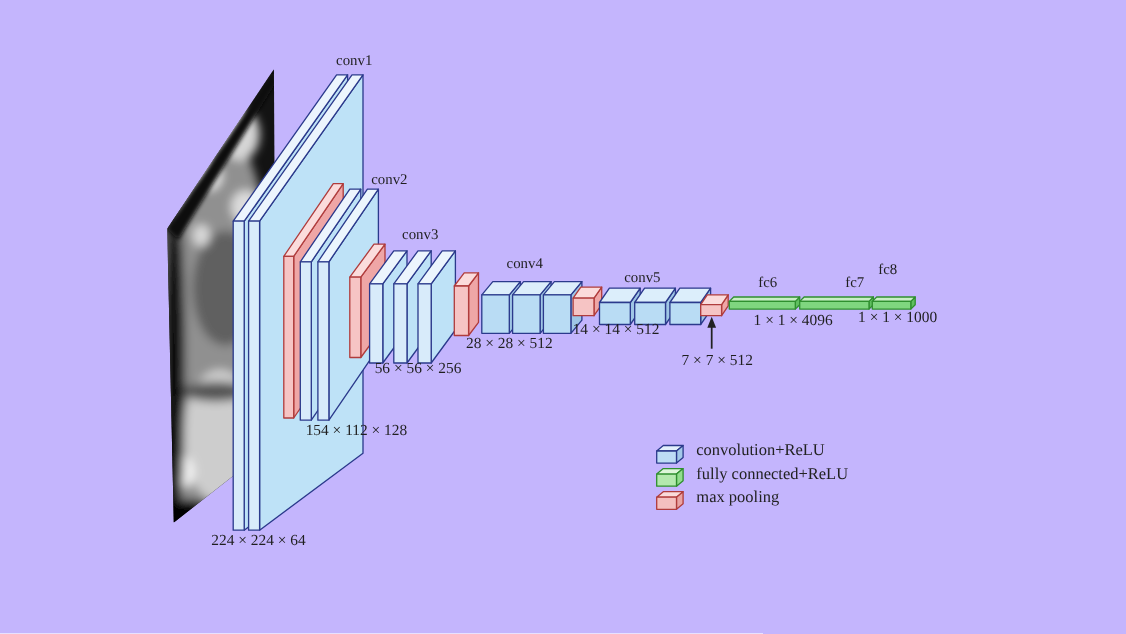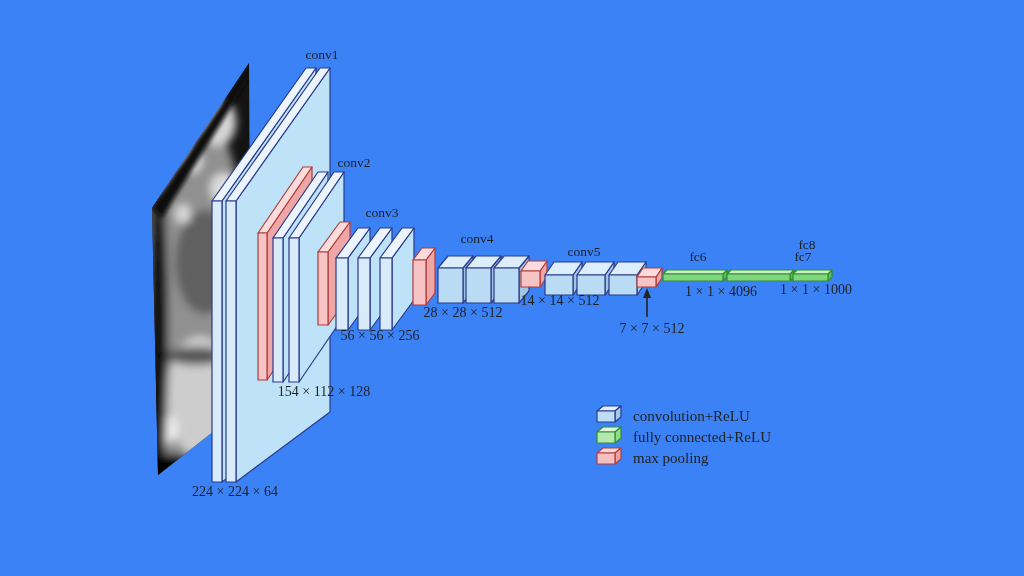--- a/index.html
+++ b/index.html
@@ -1,27 +1,27 @@
 <!DOCTYPE html>
 <html><head>
 <meta charset="utf-8">
 <style>
   html,body{margin:0;padding:0;background:#ffffff;}
   .stage{
-    position:relative;width:1024px;height:576px;background:#3b82f6;overflow:hidden;
+    position:relative;width:1024px;height:576px;background:#c4b5fd;overflow:hidden;
     font-family:"Liberation Serif","DejaVu Serif",serif;
   }
   .stage svg.layer{position:absolute;left:0;top:0;}
   .lbl{
     position:absolute;transform:translate(-50%,-50%);
     font-size:13.5px;color:#1f1f1f;white-space:nowrap;line-height:1;
   }
   .dim{font-size:14px;}
   .legend{position:absolute;left:593px;top:403px;}
-  .legend-row{display:flex;align-items:flex-end;height:21px;}
+  .legend-row{display:flex;align-items:flex-start;height:21px;}
   .legend-row svg{margin-right:10px;flex:0 0 auto;}
   .legend-label{font-size:15px;color:#222222;white-space:nowrap;line-height:1;}
 </style>
 </head>
 <body>
 
 <div class="stage">
 
   <svg class="layer" width="1024" height="576" viewBox="0 0 1024 576">
     <defs>
@@ -169,21 +169,21 @@
       <polygon points="647,288 643,298 651,298" fill="#222222"></polygon>
     </g>
   </svg>
 
   <div class="lbl" style="left:322px;top:55px">conv1</div>
   <div class="lbl" style="left:354px;top:163px">conv2</div>
   <div class="lbl" style="left:382px;top:213px">conv3</div>
   <div class="lbl" style="left:477px;top:239px">conv4</div>
   <div class="lbl" style="left:584px;top:252px">conv5</div>
   <div class="lbl" style="left:698px;top:257px">fc6</div>
-  <div class="lbl" style="left:803px;top:257px">fc7</div>
+  <div class="lbl" style="left:777px;top:257px">fc7</div>
   <div class="lbl" style="left:807px;top:245px">fc8</div>
 
   <div class="lbl dim" style="left:235px;top:492px">224 × 224 × 64</div>
   <div class="lbl dim" style="left:324px;top:392px">154 × 112 × 128</div>
   <div class="lbl dim" style="left:380px;top:336px">56 × 56 × 256</div>
   <div class="lbl dim" style="left:463px;top:313px">28 × 28 × 512</div>
   <div class="lbl dim" style="left:560px;top:301px">14 × 14 × 512</div>
   <div class="lbl dim" style="left:652px;top:329px">7 × 7 × 512</div>
   <div class="lbl dim" style="left:721px;top:292px">1 × 1 × 4096</div>
   <div class="lbl dim" style="left:816px;top:290px">1 × 1 × 1000</div>

